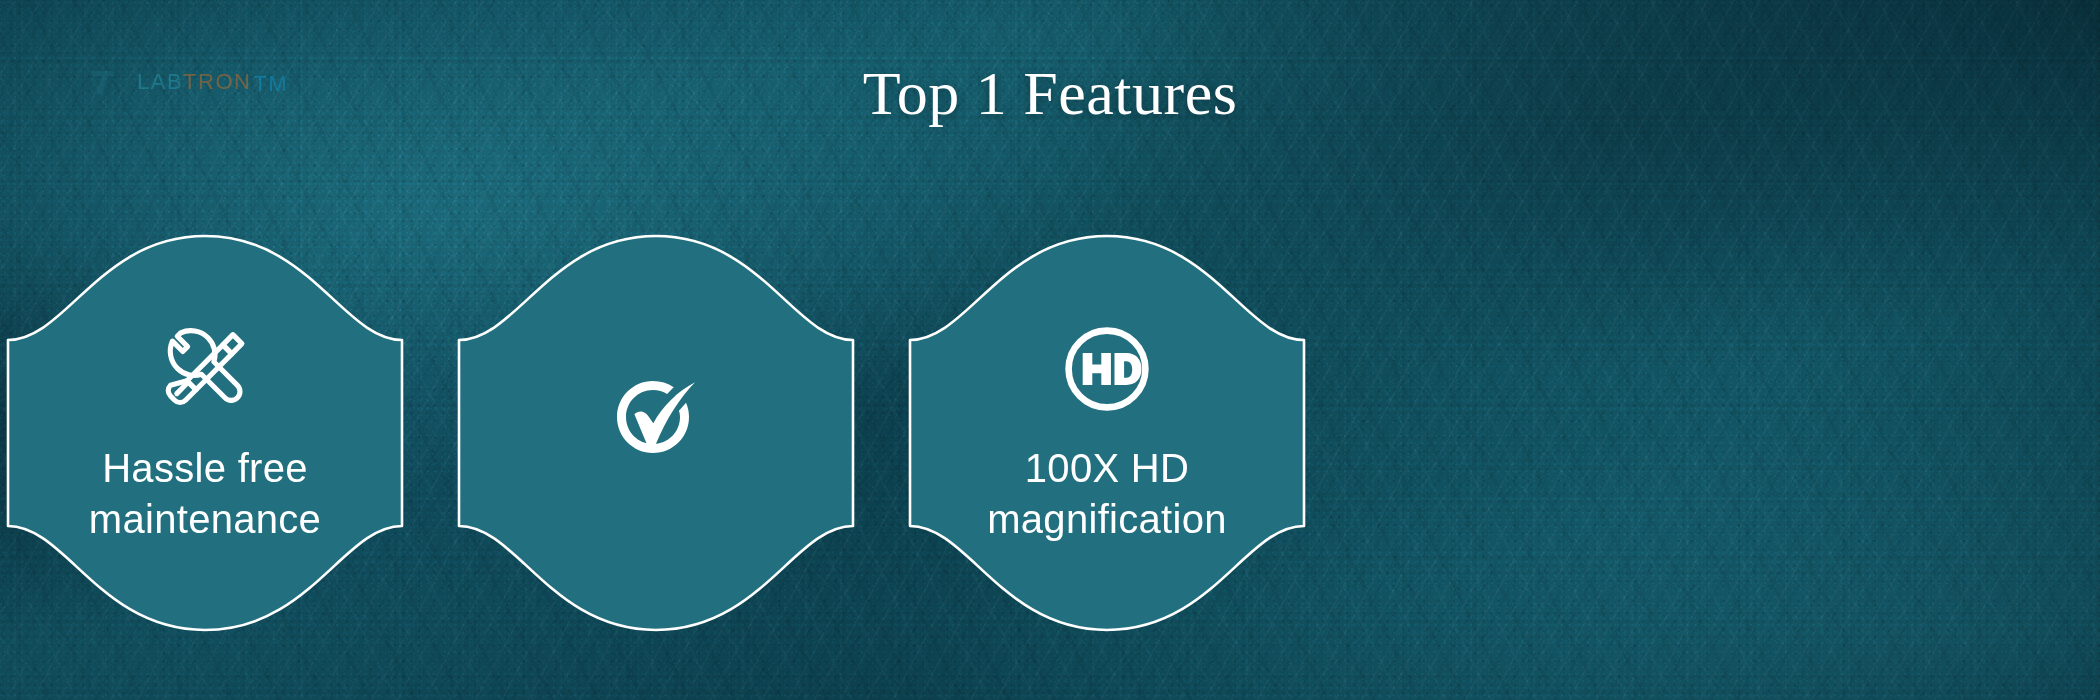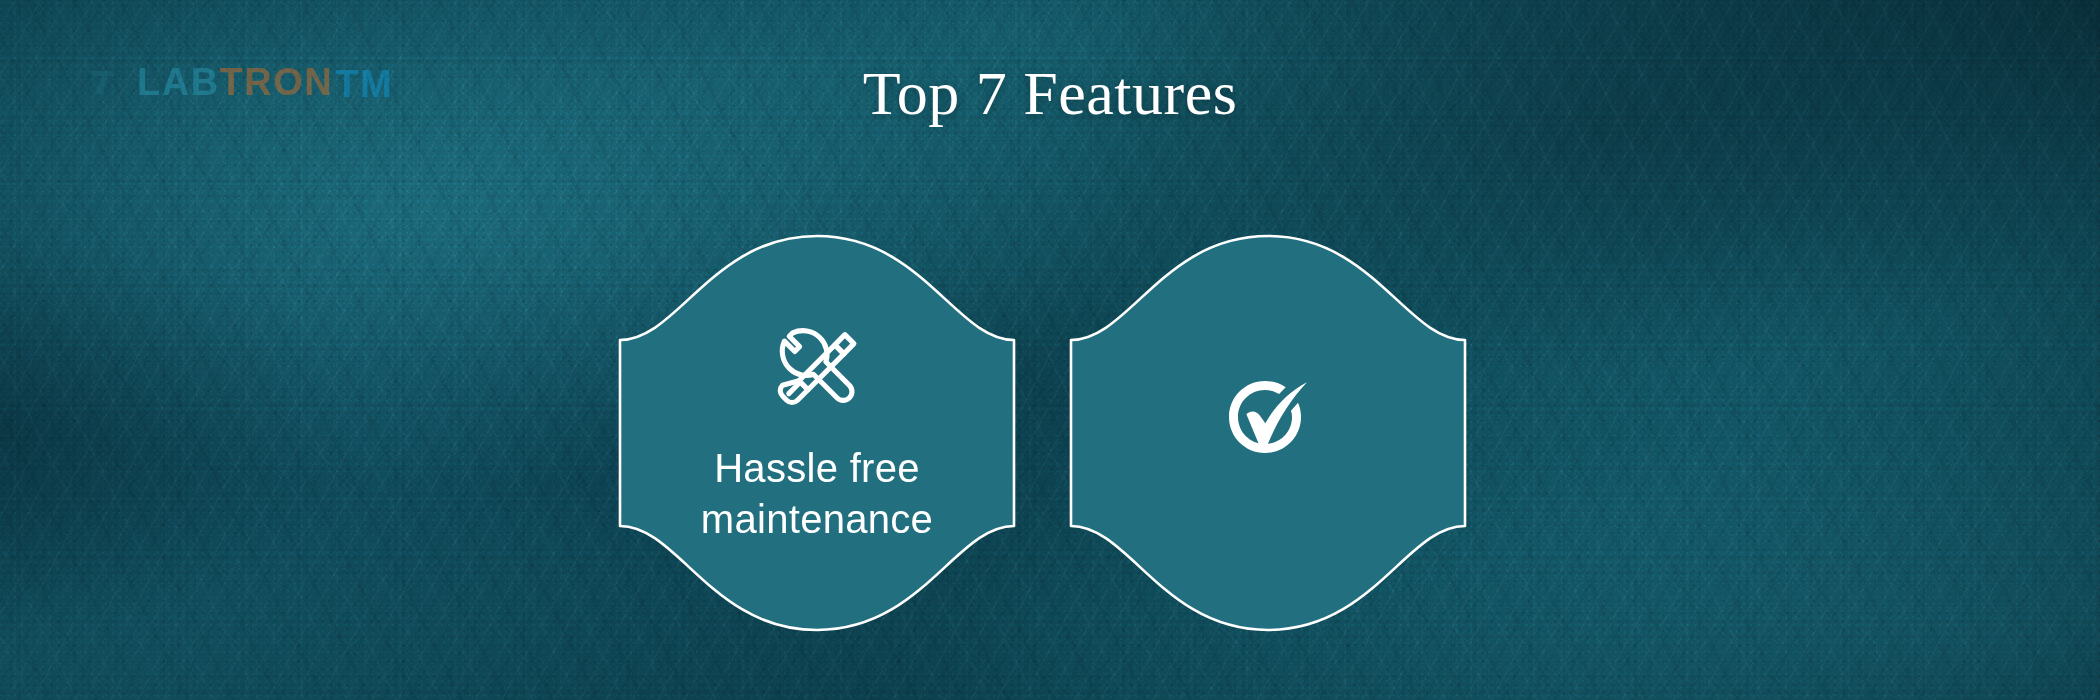--- a/index.html
+++ b/index.html
@@ -64,21 +64,21 @@
 
   
   .logo{
     position:absolute; left:88px; top:62px; height:40px;
     display:flex; align-items:center; gap:9px;
     opacity:.40; pointer-events:none;
   }
   .logo-mark{ width:40px; height:30px; flex:none; }
   .logo-word{ display:flex; align-items:baseline; }
   .logo-word span{
-    font-size:38px; letter-spacing:1.5px; font-weight:700;
+    font-size:22px; letter-spacing:1.5px; font-weight:400;
     font-family:"Liberation Sans", sans-serif; line-height:1;
   }
   .logo-lab{ color:#2fa8c4; }
   .logo-tron{ color:#f97316; }
   .logo-tm{
     font-size:9px; color:#0ea5e9; margin-left:2px; align-self:flex-start;
     position:relative; top:2px;
   }
 
   
@@ -88,21 +88,21 @@
     font-family:"Liberation Serif", serif;
     font-size:62px; line-height:1.15; font-weight:400;
     color:#ffffff; letter-spacing:.5px;
     text-shadow:0 2px 10px rgba(0,0,0,.30);
   }
 
   
   .badges{
     position:absolute; left:0; right:15px; top:228px;
     height:410px;
-    display:flex; justify-content:center; align-items:flex-start;
+    display:flex; align-items:flex-start;
     gap:41px;
   }
   .badge{
     position:relative;
     width:410px; height:410px;
     flex:none;
     display:flex; flex-direction:column;
     align-items:center; justify-content:flex-start;
   }
   .badge-svg{ position:absolute; inset:0; width:100%; height:100%; }
@@ -145,21 +145,21 @@
       <path d="M24 4 H38 L33 11 L28 11 Z" fill="#14505f"></path>
     </svg>
   </span>
   <span class="logo-word">
     <span class="logo-lab">LAB</span>
     <span class="logo-tron">TRON</span>
     <span class="logo-tm">TM</span>
   </span>
 </div>
 
-<h1 class="title">Top 7 Features</h1>
+<h1 class="title">Top 1 Features</h1>
 
 <div class="badges">
 
   <div class="badge">
     <svg class="badge-svg" viewBox="0 0 410 410" preserveAspectRatio="none">
       <path d="M8 112 C 66 112, 100 8, 205 8 C 310 8, 344 112, 402 112
                L402 298 C 344 298, 310 402, 205 402 C 100 402, 66 298, 8 298 Z" fill="#22707f" stroke="#ffffff" stroke-width="2.6" stroke-linejoin="round"></path>
     </svg>
     <div class="badge-inner">
       <span class="badge-icon">
@@ -205,14 +205,34 @@
           <path d="M17.6 28.1 C 20.6 25.3, 24.4 25.9, 26.8 29.3
                    L 30.2 34.1 C 36.6 22.6, 46.4 12.8, 58 6.8
                    C 47.6 17.6, 38.6 31.6, 32.2 47.4
                    C 30.9 50.6, 27.4 50.9, 25.8 47.9 Z" fill="#ffffff"></path>
         </svg>
       </span>
     </div>
   </div>
 
 
+  <div class="badge">
+    <svg class="badge-svg" viewBox="0 0 410 410" preserveAspectRatio="none">
+      <path d="M8 112 C 66 112, 100 8, 205 8 C 310 8, 344 112, 402 112
+               L402 298 C 344 298, 310 402, 205 402 C 100 402, 66 298, 8 298 Z" fill="#22707f" stroke="#ffffff" stroke-width="2.6" stroke-linejoin="round"></path>
+    </svg>
+    <div class="badge-inner">
+      <span class="badge-icon">
+        <svg viewBox="0 0 64 64" xmlns="http://www.w3.org/2000/svg">
+          <circle cx="32" cy="32" r="25.6" fill="none" stroke="#ffffff" stroke-width="4.4"></circle>
+
+          <path d="M15.8 21.4 h6.4 v7.6 h6.0 v-7.6 h6.4 v21.2 h-6.4 v-7.8 h-6.0 v7.8 h-6.4 Z" fill="#ffffff"></path>
+
+          <path d="M37.0 21.4 h8.0 c6.2 0 10.0 4.2 10.0 10.6 c0 6.4 -3.8 10.6 -10.0 10.6 h-8.0 Z
+                   M43.4 26.8 v11.0 h1.4 c2.6 0 4.0 -2.0 4.0 -5.5 c0 -3.5 -1.4 -5.5 -4.0 -5.5 Z" fill="#ffffff" fill-rule="evenodd"></path>
+        </svg>
+      </span>
+      <span class="badge-label">100X HD
+magnification</span>
+    </div>
+  </div>
 
 </div>
 
 </body></html>

